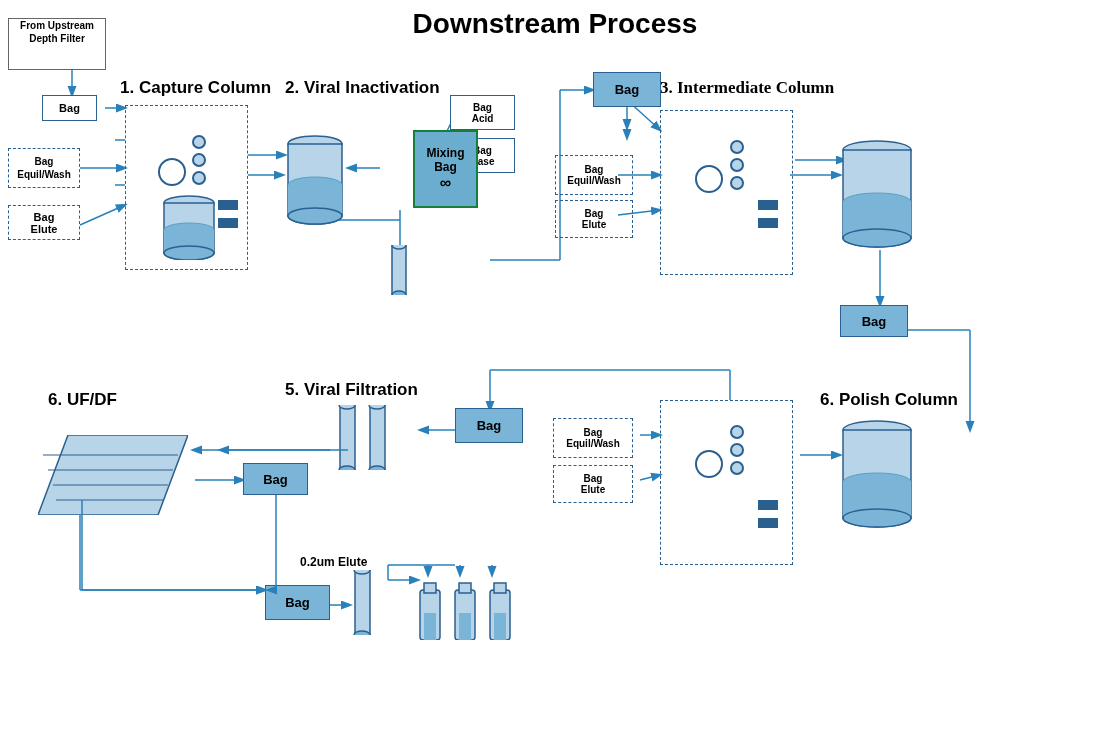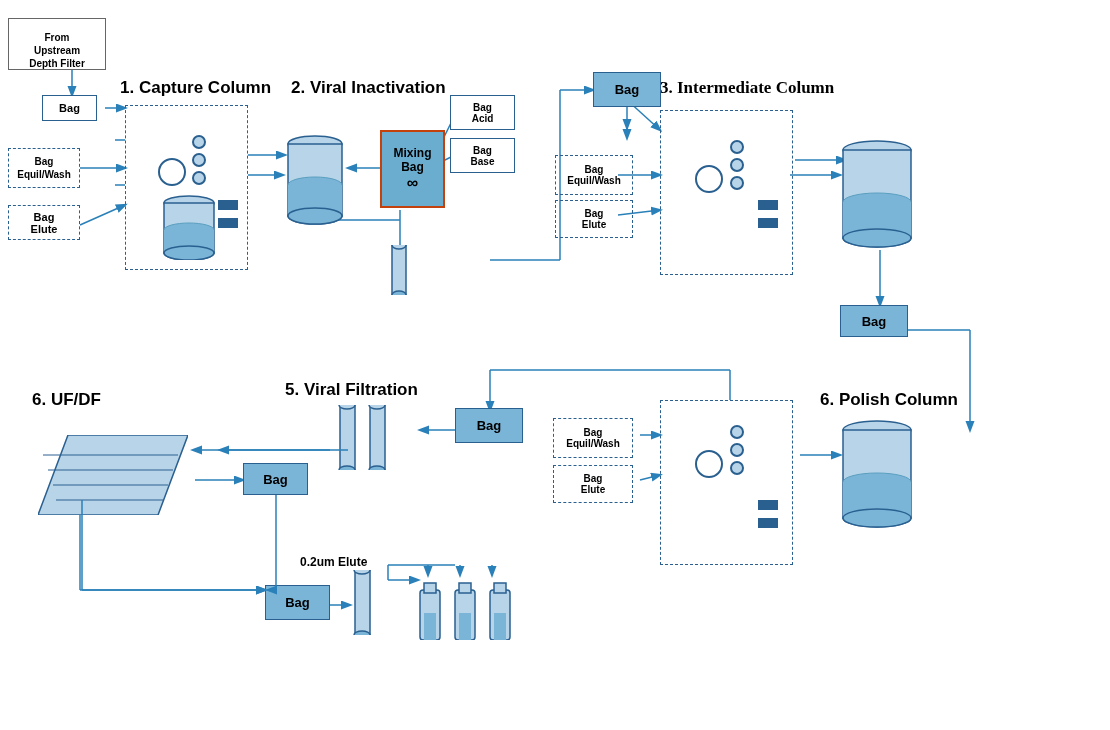--- a/index.html
+++ b/index.html
@@ -51,22 +51,23 @@
     .box.dashed {
       background: transparent;
       border: 1.5px dashed #2a6090;
     }
     .box.solid-thin {
       background: #fff;
       border: 1.5px solid #2a6090;
     }
     .box.mixing {
       background: #6aadcf;
-      border: 2px solid #c2410c;
+      border: 2px solid #15803d;
       font-size: 13px;
+      margin-left: 33px;
     }
 
     
     .section-label {
       position: absolute;
       font-size: 17px;
       font-weight: bold;
       color: #000;
     }
 
@@ -87,29 +88,30 @@
 
     
     .upstream-box {
       position: absolute;
       border: 1.5px solid #666;
       background: #fff;
       font-size: 10px;
       font-weight: bold;
       color: #000;
       text-align: center;
-      padding: 12px;
+      padding: 0;
       line-height: 1.3;
     }
   </style>
 </head>
 <body>
 
 <div id="canvas">
 
+  <div class="title">Downstream Process</div>
 
   <svg id="flow-svg">
     <defs>
       <marker id="arrow" markerWidth="8" markerHeight="8" refX="6" refY="3" orient="auto">
         <path d="M0,0 L0,6 L8,3 z" fill="#2a80b9"></path>
       </marker>
       <marker id="arrow-sm" markerWidth="6" markerHeight="6" refX="5" refY="3" orient="auto">
         <path d="M0,0 L0,6 L6,3 z" fill="#2a80b9"></path>
       </marker>
     </defs>
@@ -186,25 +188,25 @@
     <line x1="795" y1="160" x2="845" y2="160" stroke="#2a80b9" stroke-width="1.5" marker-end="url(#arrow)"></line>
 
   </svg>
 
   <div class="upstream-box" style="left:8px; top:18px; width:98px; height:52px;">
     <span style="white-space:pre-line; font-size:10px; font-weight:bold;">From Upstream
 Depth Filter</span>
   </div>
 
   <div class="section-label" style="left:120px; top:78px;">1. Capture Column</div>
-  <div class="section-label" style="left:285px; top:78px;margin-left:6px;">2. Viral Inactivation</div>
+  <div class="section-label" style="left:285px; top:78px;">2. Viral Inactivation</div>
   <div class="section-label" style="left:660px; top:78px;font-family:Liberation Serif, serif;">3. Intermediate Column</div>
   <div class="section-label" style="left:820px; top:390px;">6. Polish Column</div>
   <div class="section-label" style="left:285px; top:380px;">5. Viral Filtration</div>
-  <div class="section-label" style="left:32px; top:390px;text-align:center;">6. UF/DF</div>
+  <div class="section-label" style="left:48px; top:390px;text-align:center;">6. UF/DF</div>
   <div class="section-label" style="left:300px; top:555px; font-size:12px;">0.2um Elute</div>
 
   <div class="box solid-thin" style="left:42px; top:95px; width:55px; height:26px;">
     <span>Bag</span>
   </div>
 
   <div class="box dashed" style="left:8px; top:148px; width:72px; height:40px; font-size:10px; line-height:1.3; white-space:pre-line;">
     <span style="white-space:pre-line;">Bag
 Equil/Wash</span>
   </div>

